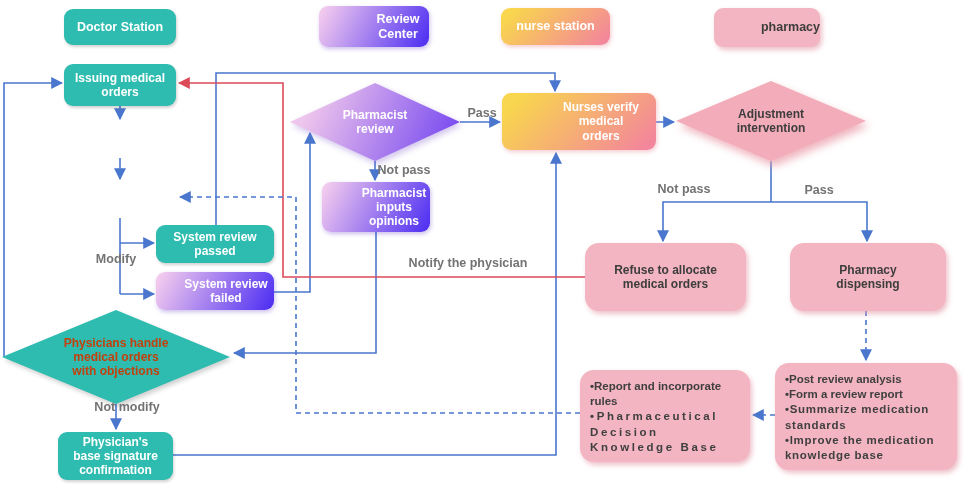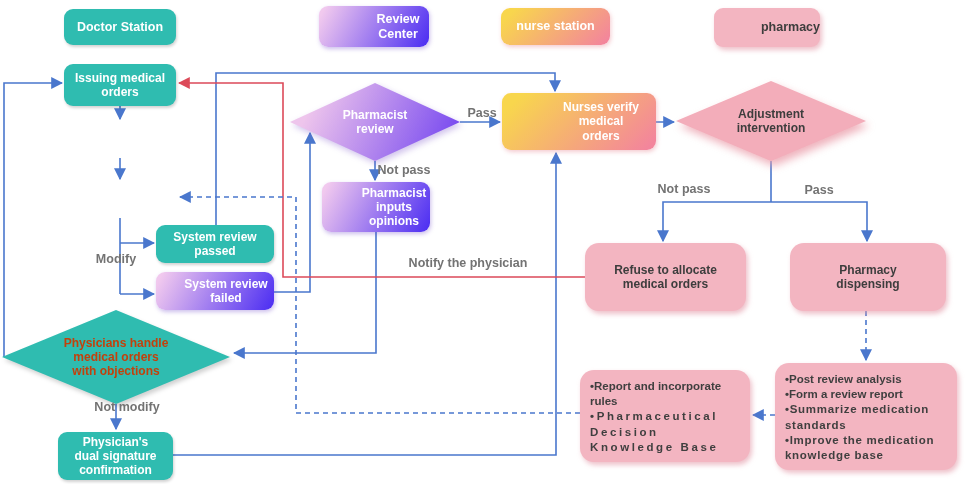--- a/index.html
+++ b/index.html
@@ -99,21 +99,21 @@
     <span class="t" style="width:96px;">System review passed</span>
   </div>
   <div class="node grad-purple" style="left:156px;top:272px;width:118px;height:38px;">
     <span class="t" style="width:96px;">System review failed</span>
   </div>
   <div class="dwrap d-teal" style="left:2px;top:310px;width:228px;height:94px;">
     <div class="shape"></div>
     <span class="t" style="width:112px;">Physicians handle medical orders with objections</span>
   </div>
   <div class="node teal" style="left:58px;top:432px;width:115px;height:48px;">
-    <span class="t" style="width:88px;">Physician's dual signature confirmation</span>
+    <span class="t" style="width:88px;">Physician's base signature confirmation</span>
   </div>
 
   <div class="dwrap d-purple" style="left:290px;top:83px;width:170px;height:78px;">
     <div class="shape"></div>
     <span class="t" style="width:84px;">Pharmacist review</span>
   </div>
   <div class="node grad-purple" style="left:322px;top:182px;width:108px;height:50px;">
     <span class="t" style="width:72px;">Pharmacist inputs opinions</span>
   </div>
 

